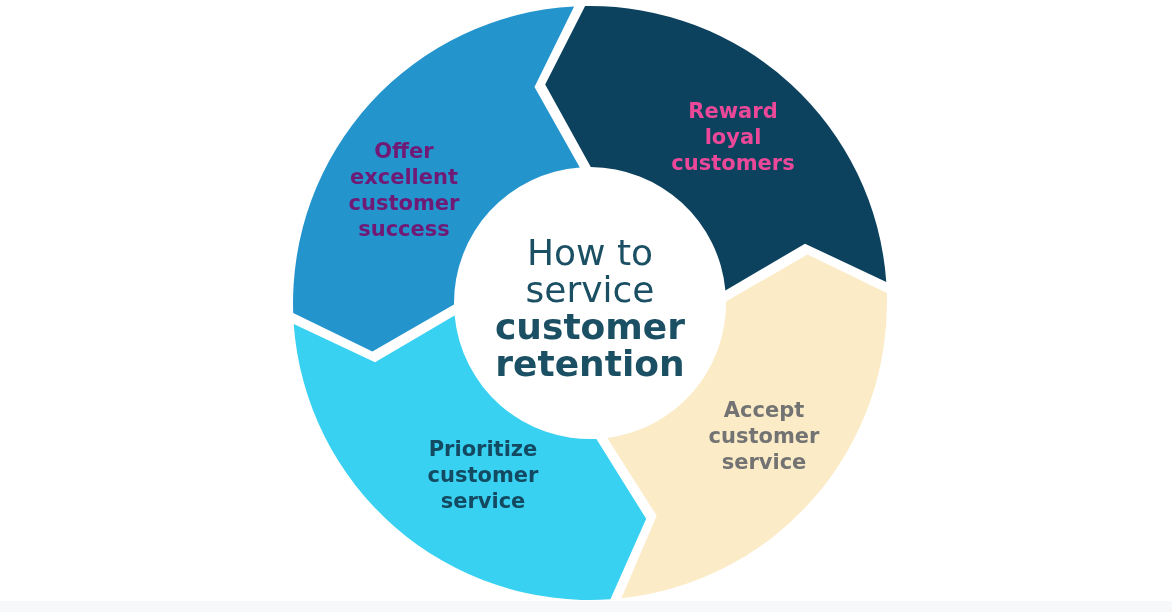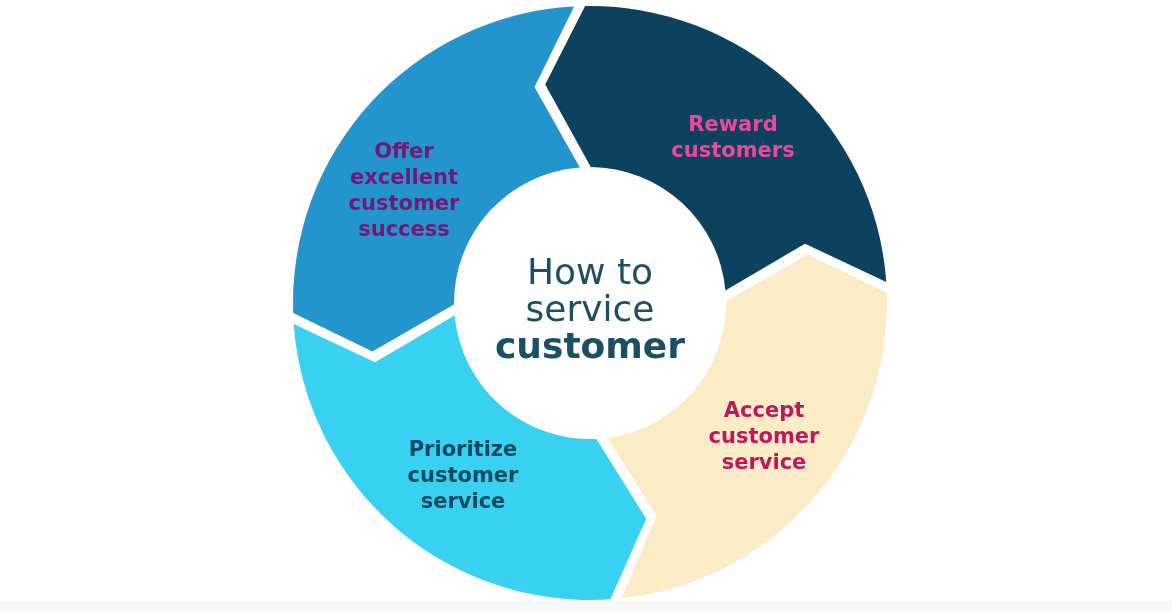--- a/index.html
+++ b/index.html
@@ -39,36 +39,38 @@
 
   <div class="seg-label seg-label--offer" style="color: #701a75;">
     <div>Offer</div>
     <div>excellent</div>
     <div>customer</div>
     <div>success</div>
   </div>
 
   <div class="seg-label seg-label--reward" style="color: #ec4899;">
     <div>Reward</div>
+    <div>loyal</div>
     <div>customers</div>
   </div>
 
-  <div class="seg-label seg-label--accept" style="color: #be185d;">
+  <div class="seg-label seg-label--accept" style="color: #737373;">
     <div>Accept</div>
     <div>customer</div>
     <div>service</div>
   </div>
 
-  <div class="seg-label seg-label--prioritize" style="color: rgb(19, 74, 97);">
+  <div class="seg-label seg-label--prioritize" style="color: rgb(19, 74, 97); margin-left: 20px;">
     <div>Prioritize</div>
     <div>customer</div>
     <div>service</div>
   </div>
 
   <div class="center-label" style="color: rgb(27, 79, 99);">
     <div class="t-normal">How to</div>
     <div class="t-normal">service</div>
     <div class="t-bold">customer</div>
+    <div class="t-bold">retention</div>
   </div>
 
   <div class="bottom-strip" style="background-color: rgb(247, 248, 249);"></div>
 
 </div>
 
 </body></html>

